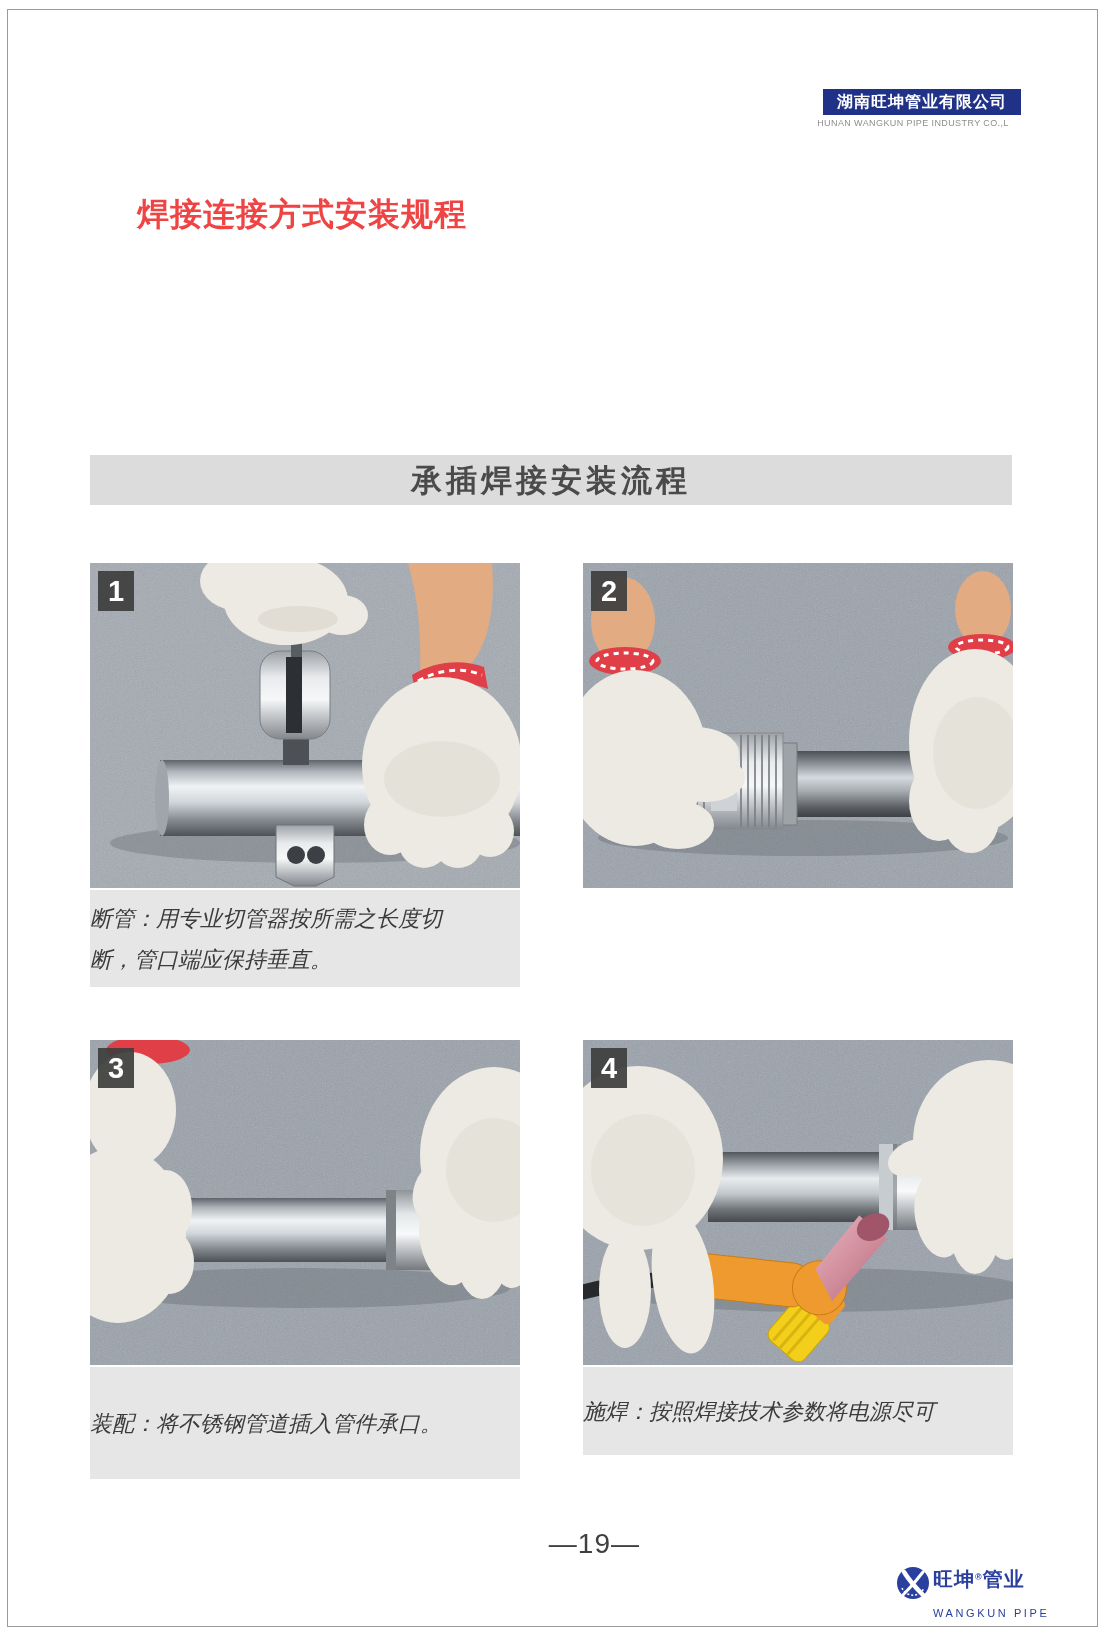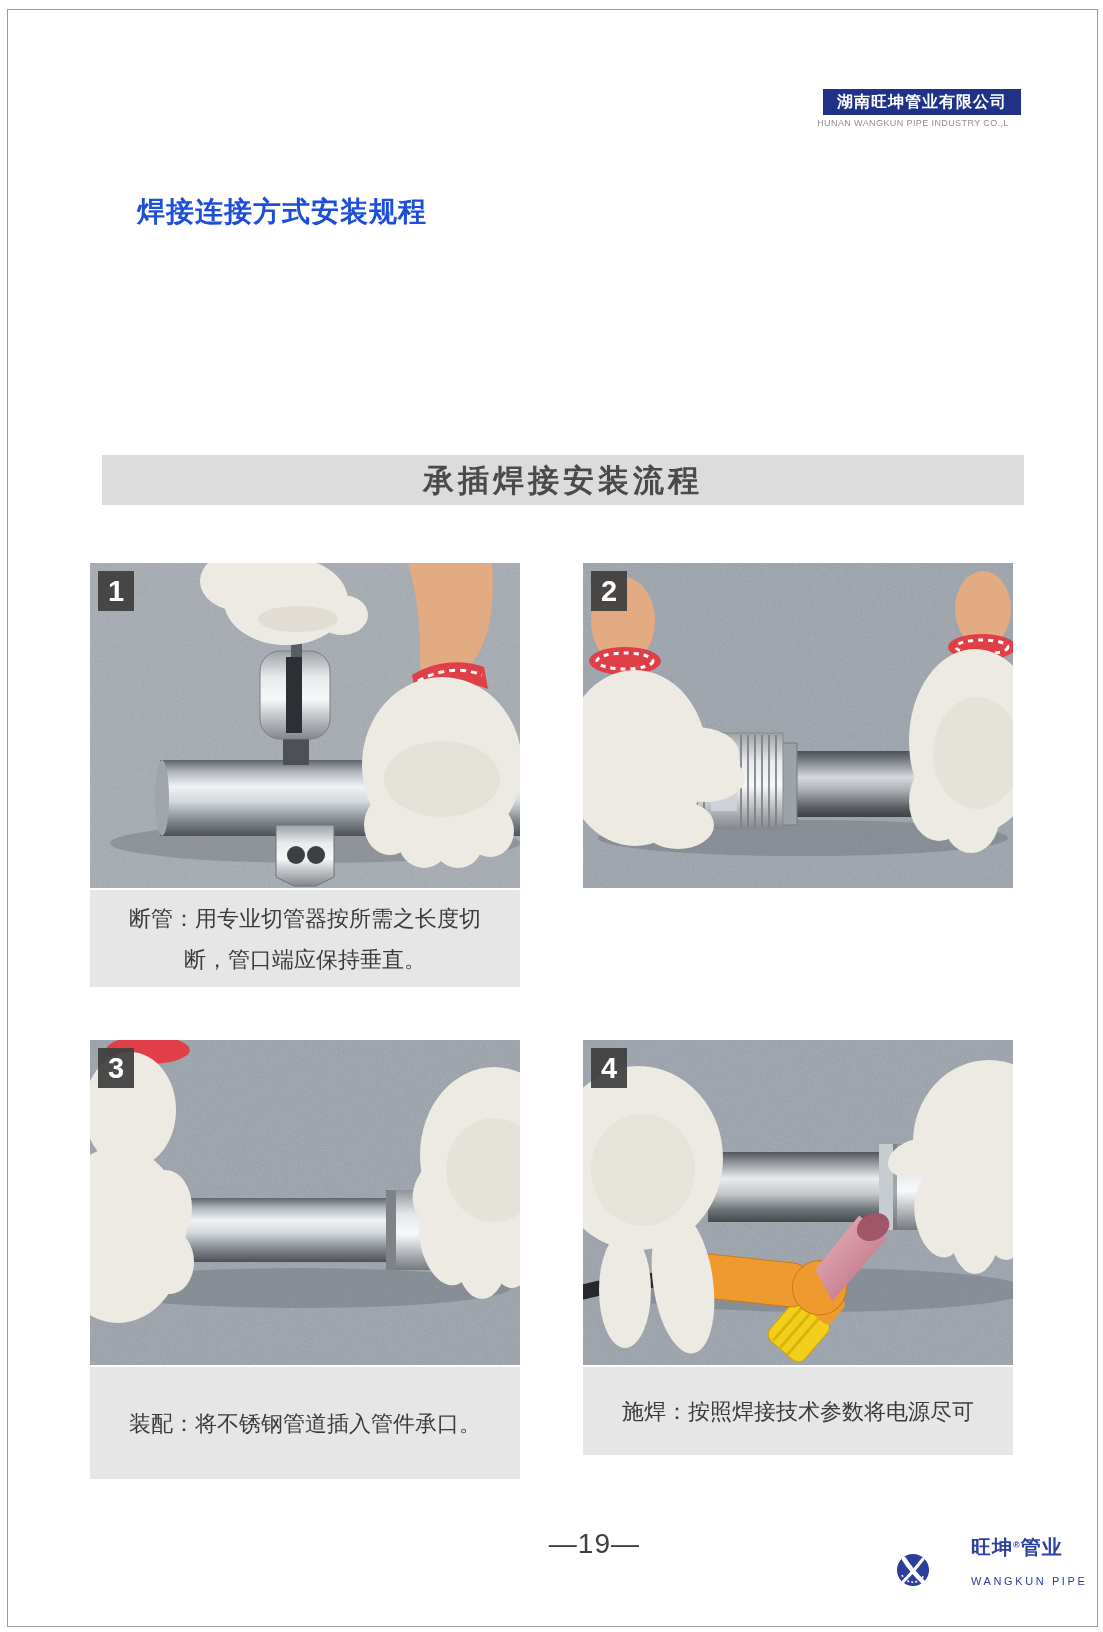--- a/index.html
+++ b/index.html
@@ -23,66 +23,66 @@
     color:#fff;font-weight:bold;font-size:16px;letter-spacing:1px;
     text-align:center;line-height:26px;margin-left:8px;
   }
   .company-en{
     position:absolute;left:793px;top:118px;width:240px;
     text-align:center;font-size:9px;letter-spacing:0.4px;color:#8e8e8e;
   }
   
   .article-title{
     position:absolute;left:137px;top:193px;
-    font-size:28px;font-weight:bold;color:#1d4ed8;letter-spacing:1px;
+    font-size:32px;font-weight:bold;color:#ef4444;letter-spacing:1px;
   }
   .article-body{
     position:absolute;left:88px;top:242px;width:925px;
     font-size:24px;line-height:49px;color:#333;
     text-align:justify;text-indent:50px;
   }
   
   .process-banner{
     position:absolute;left:90px;top:455px;width:922px;height:50px;
     background:#dcdcdc;
     text-align:center;line-height:52px;
-    font-size:31px;font-weight:bold;letter-spacing:4px;color:#4a4a4a;margin-left:12px;
+    font-size:31px;font-weight:bold;letter-spacing:4px;color:#4a4a4a;
   }
   
   .photo{
     position:absolute;width:430px;height:325px;overflow:hidden;background:#9aa1aa;
   }
   .photo svg{display:block;width:430px;height:325px;}
   .badge{
     position:absolute;left:8px;top:8px;width:36px;height:40px;
     background:rgba(62,62,62,0.93);
     color:#fff;font-weight:bold;font-size:29px;
     display:flex;align-items:center;justify-content:center;
   }
   .caption{
     position:absolute;width:430px;
     background:#e6e6e6;
     display:flex;flex-direction:column;justify-content:center;
     color:#3b3b3b;
   }
   .caption .cap-line{
-    text-align:center;font-size:22px;line-height:41px;white-space:nowrap;
+    text-align:left;font-size:22px;line-height:41px;white-space:nowrap;font-style:italic;
   }
   .pos-p1{left:90px;top:563px;}  .pos-c1{left:90px;top:890px;height:97px;}
   .pos-p2{left:583px;top:563px;} .pos-c2{left:583px;top:890px;height:97px;}
   .pos-p3{left:90px;top:1040px;} .pos-c3{left:90px;top:1367px;height:112px;}
   .pos-p4{left:583px;top:1040px;}.pos-c4{left:583px;top:1367px;height:88px;}
   
   .page-number{
     position:absolute;left:380px;top:1528px;width:260px;
     text-align:right;font-size:28px;color:#3f3f3f;letter-spacing:1px;
   }
   .footer-logo{
-    position:absolute;left:896px;top:1534px;
-    display:flex;align-items:flex-end;gap:38px;
+    position:absolute;left:896px;top:1566px;
+    display:flex;align-items:flex-start;
   }
   .logo-mark{width:34px;height:34px;margin-right:3px;}
   .logo-text{display:flex;flex-direction:column;}
   .logo-cn{
     font-size:20px;font-weight:bold;color:#2b3f9e;letter-spacing:1px;line-height:22px;white-space:nowrap;
   }
   .logo-cn sup{font-size:9px;vertical-align:6px;}
   .logo-en{
     font-size:11px;letter-spacing:2.6px;color:#2b3f9e;margin-top:17px;white-space:nowrap;
   }

